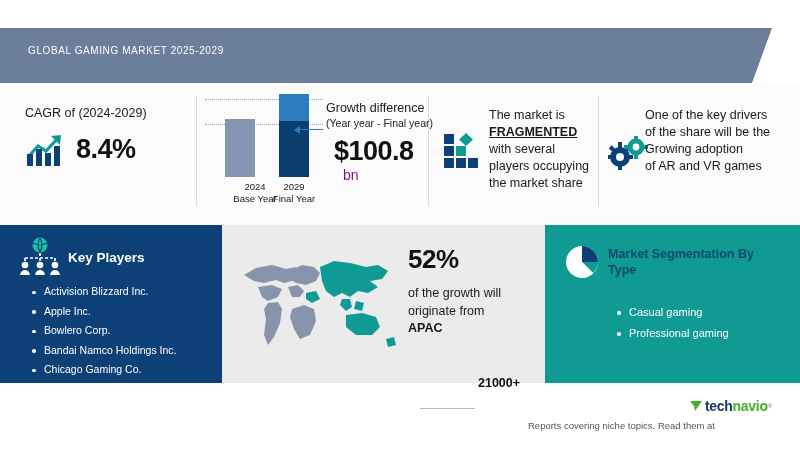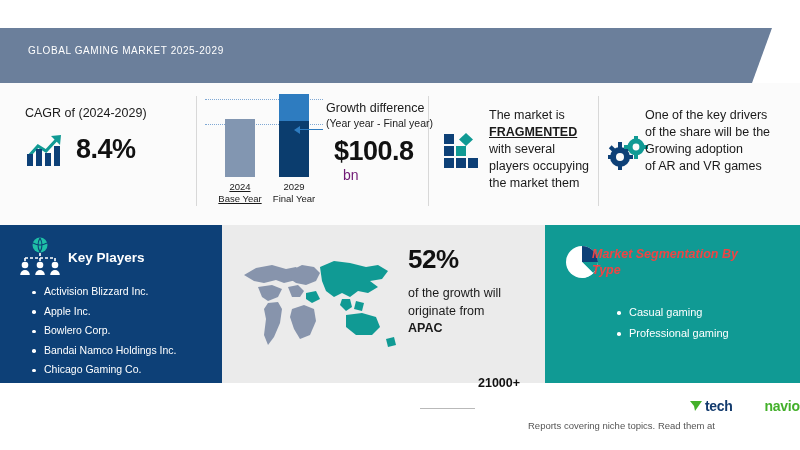--- a/index.html
+++ b/index.html
@@ -33,21 +33,21 @@
   .divider{position:absolute;top:96px;width:1px;height:110px;background:#d8d8d8;}
 
   
   .bars-wrap{position:absolute;left:205px;top:95px;width:125px;height:110px;}
   .gridline{position:absolute;left:0;width:118px;border-top:1px dotted #7fa8d4;}
   .bar{position:absolute;bottom:28px;width:30px;}
   .bar-2024{left:20px;height:58px;background:#8296b1;}
   .bar-2029{left:74px;height:83px;background:#0b3d6e;}
   .bar-2029-top{position:absolute;left:0;top:0;width:30px;height:27px;background:#2e7cc0;}
   .bar-cap{position:absolute;bottom:0;width:60px;text-align:center;font-size:9.5px;color:#1a1a1a;line-height:12px;}
-  .cap-2024{left:5px;text-decoration:underline;}
+  .cap-2024{left:20px;}
   .cap-2029{left:59px;}
 
   .arrow-line{position:absolute;left:297px;top:129px;width:26px;height:1px;background:#2e7cc0;}
   .arrow-head{position:absolute;left:294px;top:125.5px;width:0;height:0;
     border-top:4px solid transparent;border-bottom:4px solid transparent;border-right:6px solid #2e7cc0;}
 
   .growth-label{position:absolute;left:326px;top:101px;font-size:12.5px;color:#1a1a1a;line-height:15px;white-space:nowrap;}
   .growth-label .sub{font-size:10.5px;color:#222;}
   .growth-value{position:absolute;left:326px;top:136px;font-size:27px;font-weight:bold;color:#111;letter-spacing:-.5px;margin-left:8px;}
   .growth-unit{position:absolute;left:326px;top:167px;font-size:14px;color:#701a75;margin-left:17px;}
@@ -71,34 +71,34 @@
   .players-list li:before{content:"";position:absolute;left:2px;top:8.5px;width:3.5px;height:3.5px;border-radius:50%;background:#ffffff;}
 
   .map-panel{position:absolute;left:222px;top:225px;width:323px;height:158px;background:#ebebeb;}
   .map-svg{position:absolute;left:238px;top:253px;}
   .apac-value{position:absolute;left:408px;top:244px;font-size:26px;font-weight:bold;color:#111;letter-spacing:-.5px;}
   .apac-text{position:absolute;left:408px;top:285px;font-size:12.5px;color:#1a1a1a;line-height:17.5px;width:120px;}
   .apac-text b{font-weight:bold;}
 
   .seg-panel{position:absolute;left:545px;top:225px;width:255px;height:158px;background:#109a94;}
   .pie-icon{position:absolute;left:563px;top:243px;width:38px;height:38px;}
-  .seg-title{position:absolute;left:592px;top:246px;font-size:12.5px;font-weight:bold;color:#ef4444;line-height:16px;width:150px;font-style:italic;}
+  .seg-title{position:absolute;left:608px;top:246px;font-size:12.5px;font-weight:bold;color:#0c4a6e;line-height:16px;width:150px;}
   .seg-list{position:absolute;left:600px;top:287px;margin:15px;padding:0;list-style:none;}
   .seg-list li{position:relative;padding-left:14px;font-size:11px;color:#ffffff;line-height:21px;white-space:nowrap;}
   .seg-list li:before{content:"";position:absolute;left:2px;top:9px;width:3.5px;height:3.5px;border-radius:50%;background:#ffffff;}
 
   
   .footer{position:absolute;left:0;top:383px;width:800px;height:67px;background:#ffffff;}
   .footer-rule{position:absolute;left:420px;top:408px;width:55px;height:1px;background:#b9b9b9;}
   .footer-count{position:absolute;left:478px;top:376px;font-size:12.5px;font-weight:bold;color:#111;}
   .footer-text{position:absolute;left:528px;top:420px;font-size:9.5px;color:#555;white-space:nowrap;}
   .logo{position:absolute;left:690px;top:398px;height:16px;display:flex;align-items:center;}
   .logo-mark{width:13px;height:12px;margin-right:2px;}
   .logo-tech{font-size:14px;font-weight:bold;color:#123a6d;letter-spacing:-.3px;}
-  .logo-navio{font-size:14px;font-weight:bold;color:#43b02a;letter-spacing:-.3px;padding-left:32px;}
+  .logo-navio{font-size:14px;font-weight:bold;color:#43b02a;letter-spacing:-.3px;}
   .logo-tm{font-size:6px;color:#777;vertical-align:super;}
 </style>
 </head>
 <body>
 
 <div id="canvas">
 
   <div class="header-band"></div>
   <div class="header-title">GLOBAL GAMING MARKET 2025-2029</div>
 
@@ -157,21 +157,21 @@
       <rect x="1" y="25" width="10" height="10" fill="#0d4077"></rect>
       <rect x="13" y="25" width="10" height="10" fill="#0d4077"></rect>
       <rect x="25" y="25" width="10" height="10" fill="#0d4077"></rect>
     </svg>
   </div>
   <div class="frag-text">
     <span>The market is</span><br>
     <b>FRAGMENTED</b><br>
     <span>with several</span><br>
     <span>players occupying</span><br>
-    <span>the market them</span>
+    <span>the market share</span>
   </div>
 
   <div class="gear-icon">
     <svg width="42" height="34" viewBox="0 0 42 34">
       <g fill="#0d4077">
         <circle cx="12" cy="21" r="10"></circle>
         <rect x="10" y="6" width="4" height="6"></rect>
           <rect x="10" y="30" width="4" height="5"></rect>
         <rect x="-1" y="19" width="6" height="4"></rect>
           <rect x="19" y="19" width="6" height="4"></rect>

